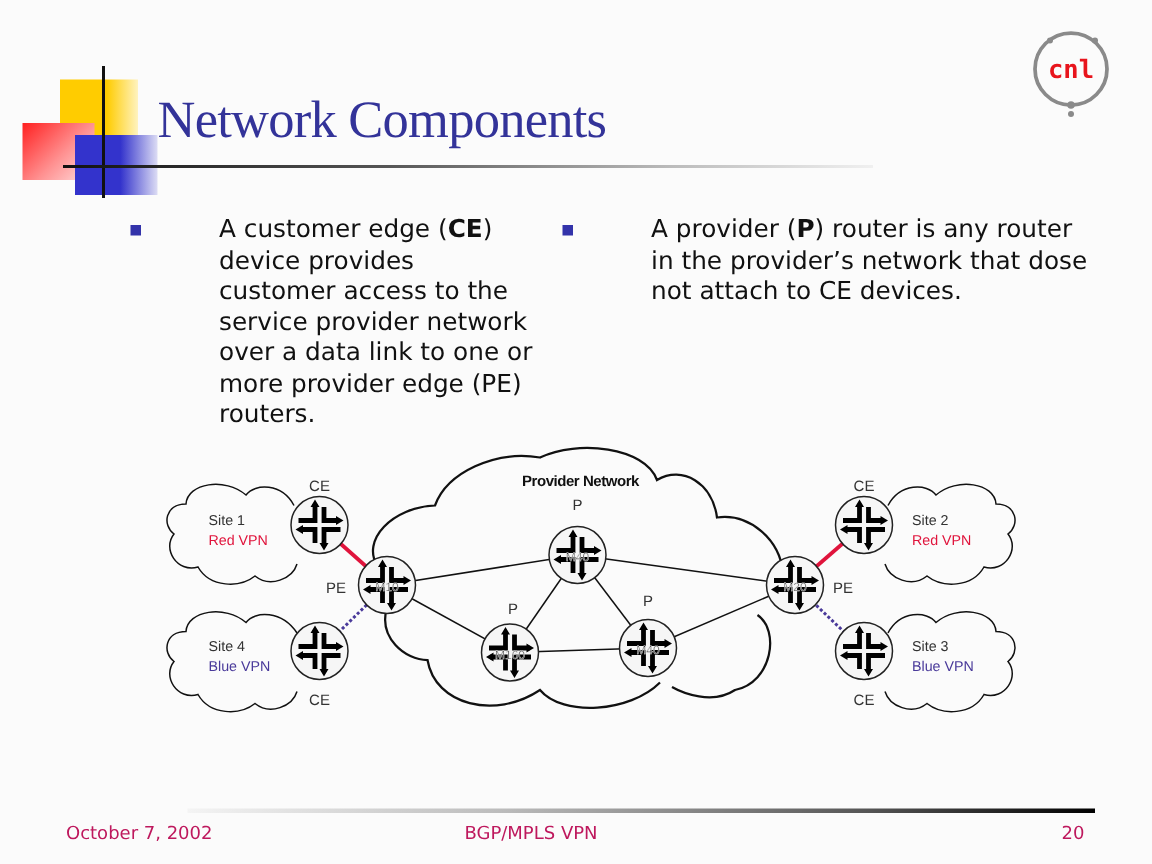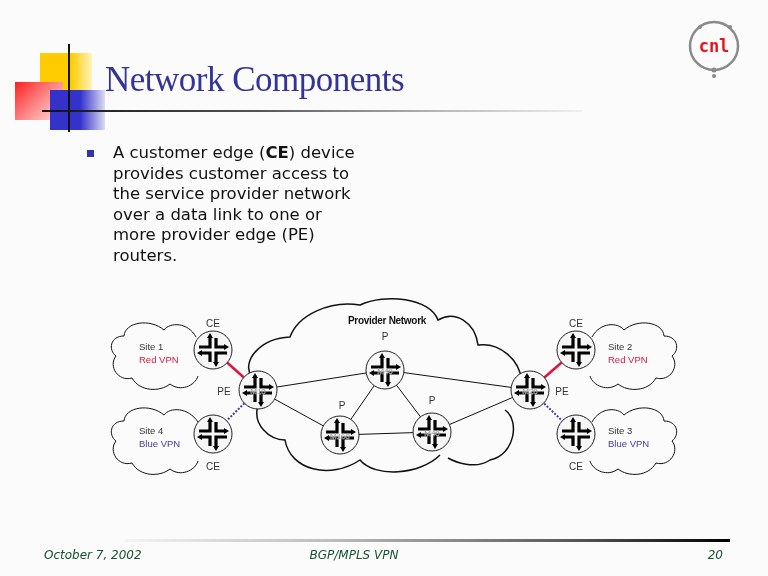--- a/index.html
+++ b/index.html
@@ -9,25 +9,25 @@
   #sq-red { left: 15px; top: 82px; width: 48px; height: 38px; background: linear-gradient(135deg, #ff2020 0%, #ff9090 55%, #ffe0e0 100%); }
   #sq-blue { left: 50px; top: 90px; width: 55px; height: 40px; background: linear-gradient(to right, #3333cc 55%, #dcdcf4); }
   #vline { left: 68px; top: 44px; width: 2px; height: 88px; background: #111; }
   #hline { left: 42px; top: 110px; width: 540px; height: 2px; background: linear-gradient(to right, #111 0%, #555 40%, #bbb 75%, #f0f0f0 100%); }
   #title { position: absolute; left: 105px; top: 60px; font-size: 35px; color: #333399; font-family: Liberation Serif, serif; letter-spacing: -0.5px; }
   .col { position: absolute; font-size: 16.5px; line-height: 20.5px; color: #111; }
   #col-left { left: 87px; top: 143px; width: 270px; }
   #col-right { left: 375px; top: 143px; width: 360px; }
   .bullet { display: flex; align-items: flex-start; margin-bottom: 1px; }
   .bmark { width: 7px; height: 7px; background: #3333aa; margin-top: 7px; margin-right: 19px; flex: 0 0 auto; }
-  .btext { flex: 1; }
+  .btext { flex: 1; margin-left: 33px; }
   #logo { position: absolute; left: 686px; top: 19px; width: 56px; height: 60px; }
   #diagram { position: absolute; left: 100px; top: 290px; width: 600px; height: 240px; }
   #footer-line { position: absolute; left: 125px; top: 539px; width: 605px; height: 3px; background: linear-gradient(to right, #f4f4f4 0%, #bbb 35%, #555 75%, #000 100%); }
-  .footer { position: absolute; top: 548px; font-size: 12px; color: #14532d; font-style: italic; }
+  .footer { position: absolute; top: 548px; font-size: 12px; color: #be185d; }
   #footer-date { left: 44px; }
   #footer-center { left: 0; width: 708px; text-align: center; }
   #footer-page { right: 45px; }
 </style>
 </head>
 <body>
 
 <div class="deco" id="sq-yellow"></div>
 <div class="deco" id="sq-red"></div>
 <div class="deco" id="sq-blue"></div>
@@ -45,20 +45,24 @@
   <text x="28" y="33" text-anchor="middle" font-family="DejaVu Sans Mono, monospace" font-weight="bold" font-size="17" fill="#e8141c">cnl</text>
 </svg>
 
 <div class="col" id="col-left">
     <div class="bullet">
       <span class="bmark"></span>
       <span class="btext"><span>A customer edge (</span><b>CE</b><span>) device provides customer access to the service provider network over a data link to one or more provider edge (PE) routers.</span></span>
     </div>
   </div>
 <div class="col" id="col-right">
+    <div class="bullet">
+      <span class="bmark"></span>
+      <span class="btext"><span>A provider (</span><b>P</b><span>) router is any router in the provider’s network that dose not attach to CE devices.</span></span>
+    </div>
   </div>
 
 <svg id="diagram" viewBox="100 290 600 240" xmlns="http://www.w3.org/2000/svg">
 
   <path fill="none" stroke="#111" stroke-width="1.5" d="M252,378 C240,360 262,338 290,337 C298,315 330,300 360,305 C385,293 430,298 438,320 C455,310 475,322 478,345 C500,342 520,360 522,382
        M505,410 C520,420 515,455 490,460 C475,470 455,462 448,458
        M440,455 C420,475 375,478 360,460 C330,480 290,470 285,440 C270,440 252,425 258,405"></path>
   <text x="387" y="324" text-anchor="middle" font-family="Liberation Sans, sans-serif" font-size="10" font-weight="bold" fill="#111" letter-spacing="-0.3">Provider Network</text>
 
   <path fill="none" stroke="#111" stroke-width="1" d="M196,337 C188,322 170,322 164,330 C150,318 125,322 124,336 C110,336 108,350 116,356 C108,366 118,382 132,378 C140,392 160,392 170,384 C180,392 195,386 198,376"></path>

